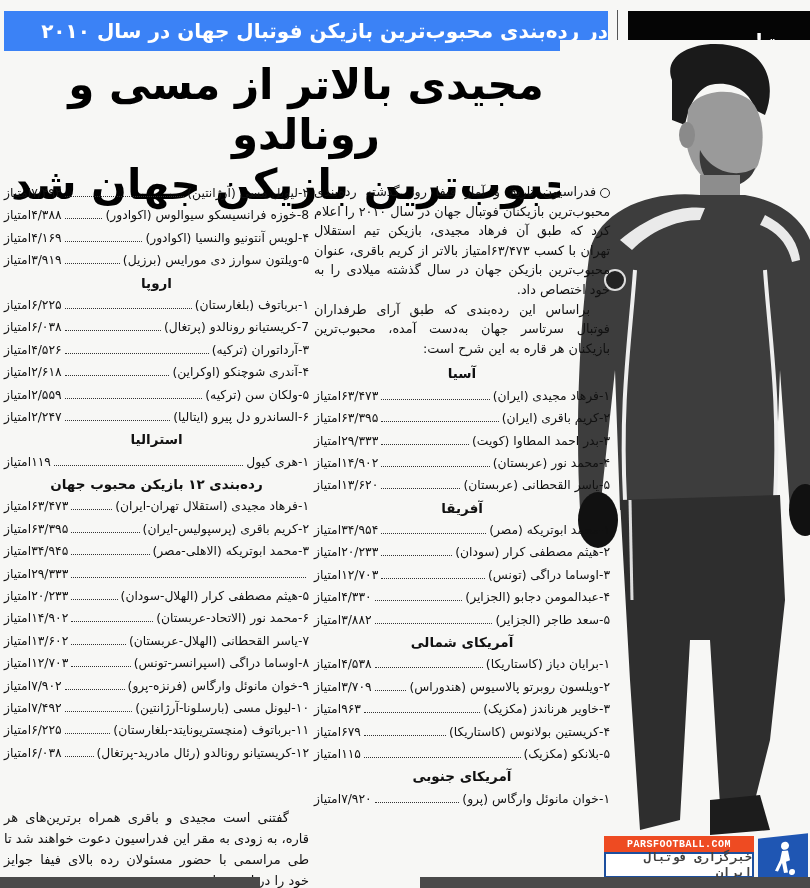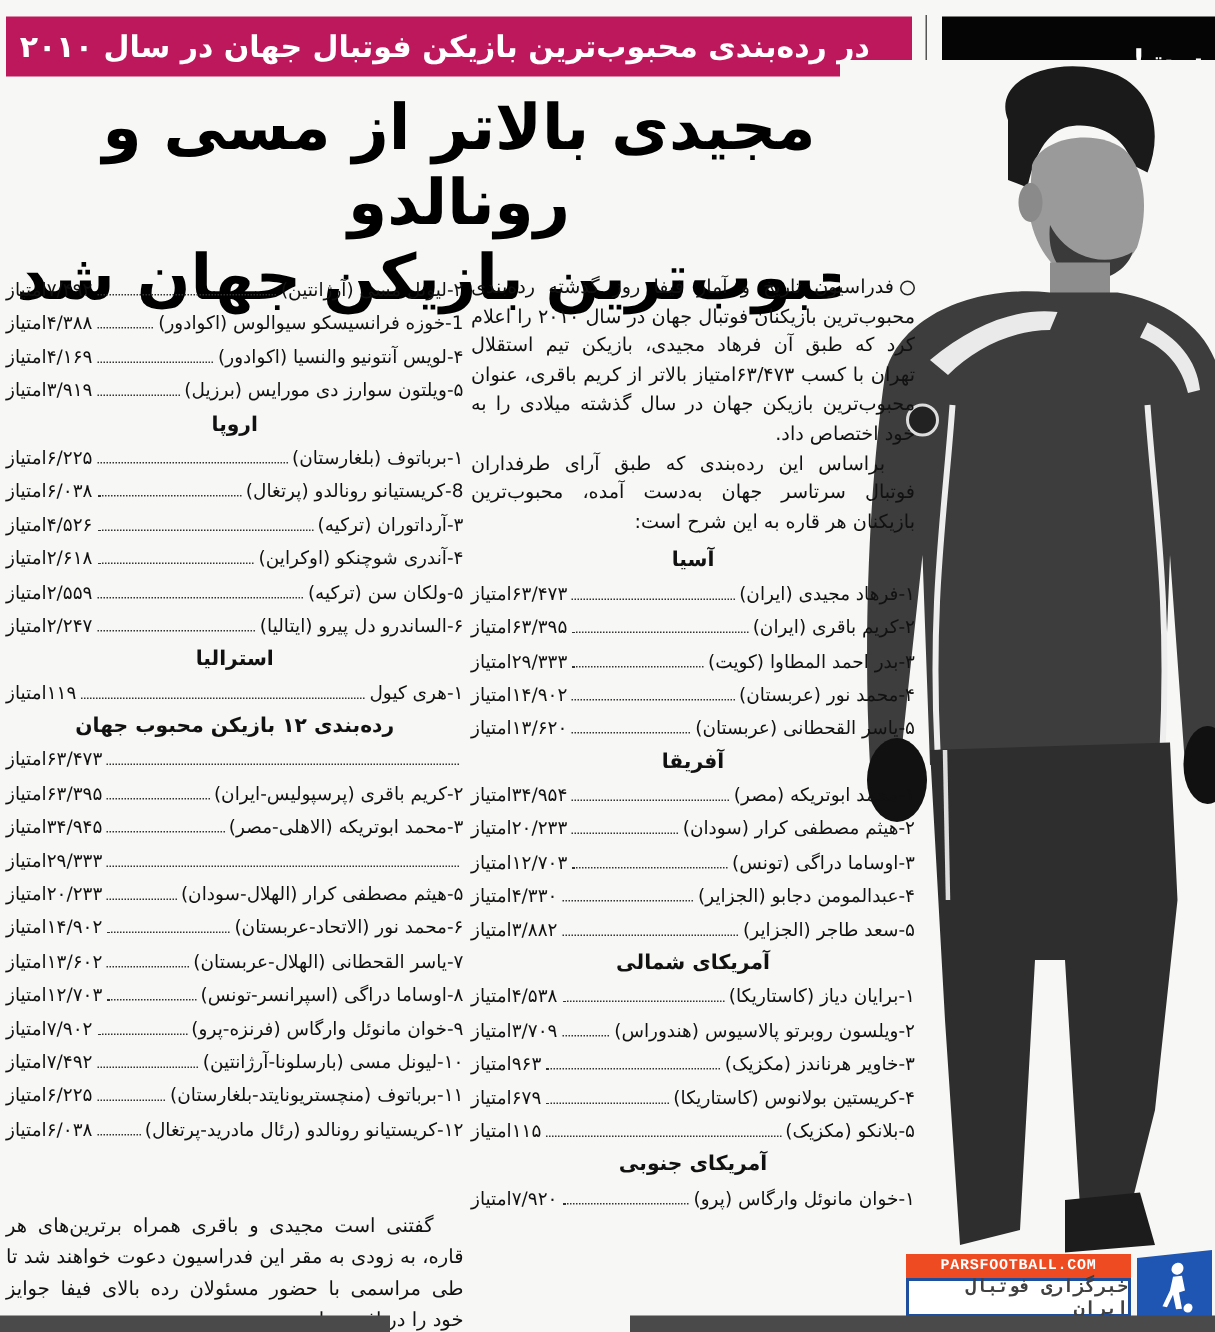--- a/index.html
+++ b/index.html
@@ -1,22 +1,22 @@
 <!DOCTYPE html>
 <html><head>
 <meta charset="utf-8">
 <style>
   * { box-sizing: border-box; margin: 0; padding: 0; }
   html, body { width: 810px; height: 888px; overflow: hidden; background: #f7f7f5; }
   body { position: relative; font-family: "DejaVu Sans", sans-serif; color: #111; direction: rtl; }
 
   .kicker {
     position: absolute; left: 4px; top: 11px; width: 604px; height: 40px;
-    background: #be185d; color: #fff; font-size: 20px; font-weight: bold;
-    display: flex; align-items: center; justify-content: flex-start; padding-right: 28px;
+    background: #3b82f6; color: #fff; font-size: 20px; font-weight: bold;
+    display: flex; align-items: center; justify-content: flex-start; padding-right: 0;
     white-space: nowrap; overflow: hidden;
   }
   .col-rule { position: absolute; left: 617px; top: 10px; width: 1px; height: 858px; background: #555; }
   .right-kicker {
     position: absolute; left: 628px; top: 11px; width: 182px; height: 40px;
     background: #050505; color: #fff; font-size: 19px; font-weight: bold;
     display: flex; align-items: flex-end; justify-content: flex-end; overflow: hidden; white-space: nowrap;
     direction: ltr; padding-left: 0;
   }
   .right-kicker span { direction: rtl; margin-left: -8px; }
@@ -202,21 +202,21 @@
 </div>
 
 <div class="col col-left">
   <div>
     <div class="row">
         <span class="name">۲-لیونل مسی (آرژانتین)</span>
         <span class="dots"></span>
         <span class="score">۷/۴۹۲امتیاز</span>
       </div>
     <div class="row">
-        <span class="name">1-خوزه فرانسیسکو سیوالوس (اکوادور)</span>
+        <span class="name">8-خوزه فرانسیسکو سیوالوس (اکوادور)</span>
         <span class="dots"></span>
         <span class="score">۴/۳۸۸امتیاز</span>
       </div>
     <div class="row">
         <span class="name">۴-لویس آنتونیو والنسیا (اکوادور)</span>
         <span class="dots"></span>
         <span class="score">۴/۱۶۹امتیاز</span>
       </div>
     <div class="row">
         <span class="name">۵-ویلتون سوارز دی مورایس (برزیل)</span>
@@ -226,21 +226,21 @@
   </div>
 
   <div>
     <div class="section-title">اروپا</div>
     <div class="row">
         <span class="name">۱-برباتوف (بلغارستان)</span>
         <span class="dots"></span>
         <span class="score">۶/۲۲۵امتیاز</span>
       </div>
     <div class="row">
-        <span class="name">8-کریستیانو رونالدو (پرتغال)</span>
+        <span class="name">7-کریستیانو رونالدو (پرتغال)</span>
         <span class="dots"></span>
         <span class="score">۶/۰۳۸امتیاز</span>
       </div>
     <div class="row">
         <span class="name">۳-آرداتوران (ترکیه)</span>
         <span class="dots"></span>
         <span class="score">۴/۵۲۶امتیاز</span>
       </div>
     <div class="row">
         <span class="name">۴-آندری شوچنکو (اوکراین)</span>
@@ -264,20 +264,21 @@
     <div class="row">
         <span class="name">۱-هری کیول</span>
         <span class="dots"></span>
         <span class="score">۱۱۹امتیاز</span>
       </div>
   </div>
 
   <div>
     <div class="section-title">رده‌بندی ۱۲ بازیکن محبوب جهان</div>
     <div class="row">
+        <span class="name">۱-فرهاد مجیدی (استقلال تهران-ایران)</span>
         <span class="dots"></span>
         <span class="score">۶۳/۴۷۳امتیاز</span>
       </div>
     <div class="row">
         <span class="name">۲-کریم باقری (پرسپولیس-ایران)</span>
         <span class="dots"></span>
         <span class="score">۶۳/۳۹۵امتیاز</span>
       </div>
     <div class="row">
         <span class="name">۳-محمد ابوتریکه (الاهلی-مصر)</span>

